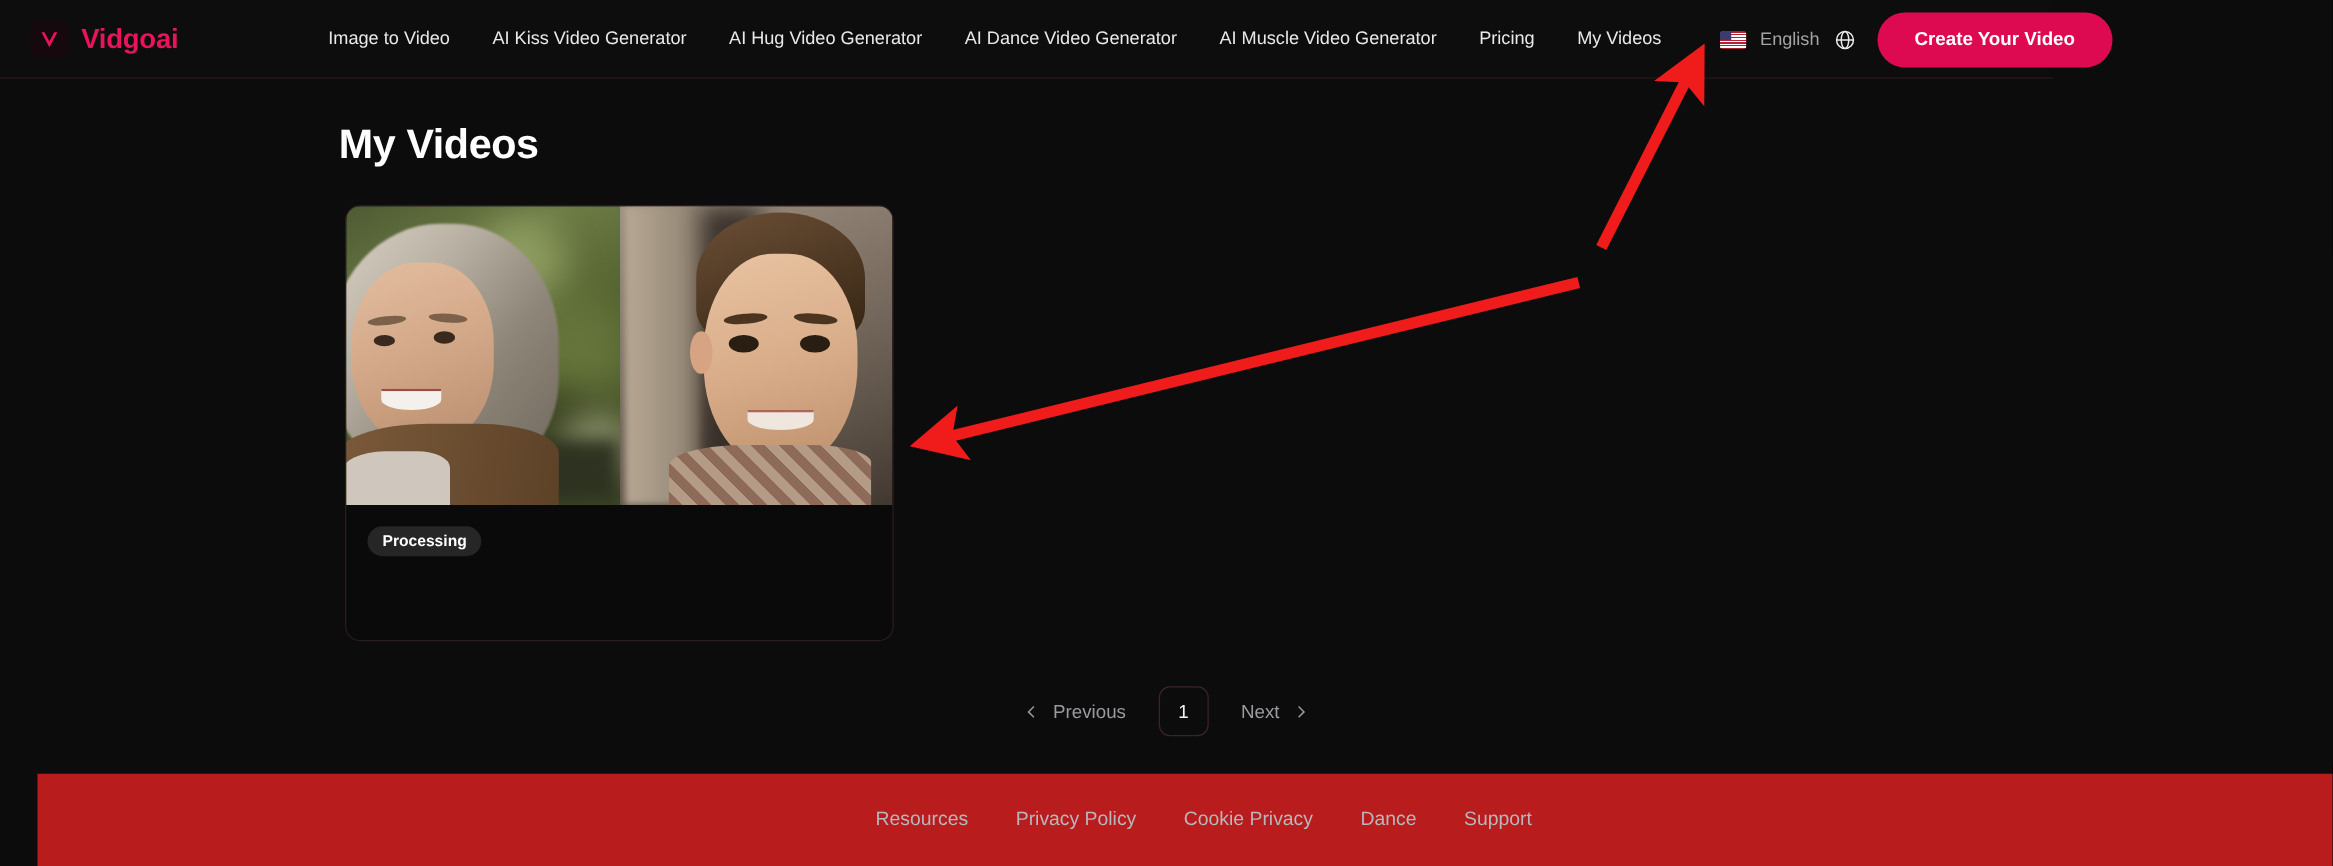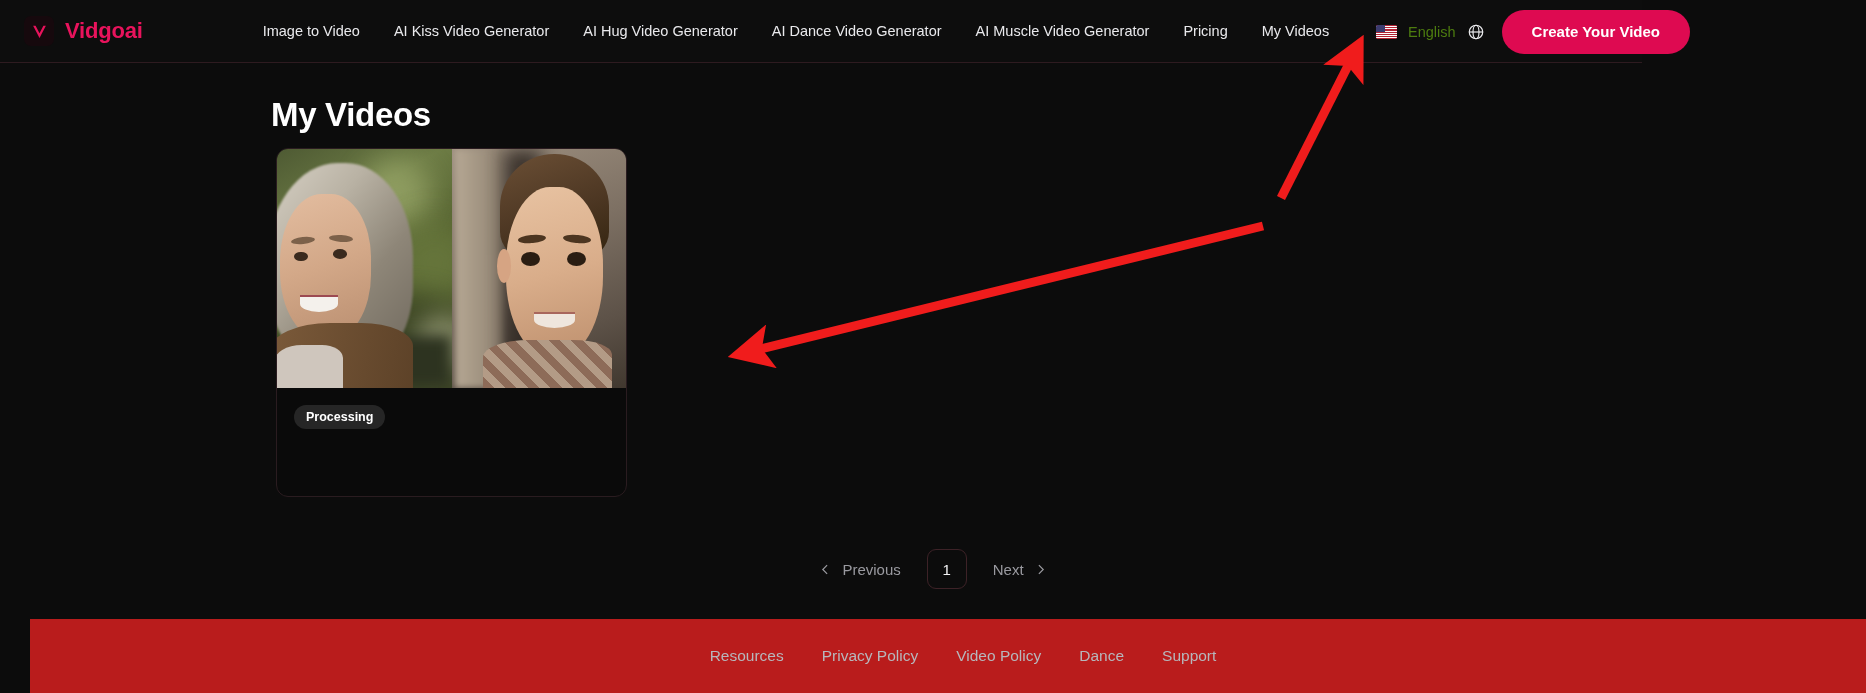--- a/index.html
+++ b/index.html
@@ -63,43 +63,43 @@
     position:absolute; inset:0;
     background:repeating-linear-gradient(
       to bottom,
       #b22234 0px, #b22234 1.1px,
       #ffffff 1.1px, #ffffff 2.2px);
   }
   .flag .canton {
     position:absolute; left:0; top:0;
     width:9px; height:7.5px; background:#3c3b6e;
   }
-  .lang-label { color:#4d7c0f; font-size:14.5px; }
+  .lang-label { color:#a3a3a3; font-size:14.5px; }
   .globe { width:18px; height:18px; display:block; }
   .cta {
     background:#de0a51; color:#ffffff;
     font-size:15px; font-weight:bold;
     height:44px; border-radius:22px;
     display:flex; align-items:center;
     padding:0 30px; margin-right:-48px;
     white-space:nowrap; border:none; cursor:pointer;
     font-family:"Liberation Sans", sans-serif;
   }
 
   
   .main { position:absolute; top:63px; left:0; width:1866px; height:556px; background:#0c0c0c; }
   .page-title {
     position:absolute; left:271px; top:33px;
     color:#ffffff; font-size:33px; font-weight:bold;
     letter-spacing:-0.3px;
   }
 
   .card {
-    position:absolute; left:276px; top:85px;
-    width:351px; height:349px;
+    position:absolute; left:276px; top:101px;
+    width:439px; height:349px;
     background:#0a0a0a;
     border:1px solid #2a1c20;
     border-radius:12px;
     overflow:hidden;
   }
   .card-media {
     width:100%; height:239px;
     display:flex; position:relative;
     background:#111;
   }
@@ -310,21 +310,21 @@
             <polyline points="9,4 17,12 9,20"></polyline>
           </svg>
         </span>
       </button>
     </div>
   </div>
 
   <div class="footer">
     <span class="footer-link">Resources</span>
     <span class="footer-link">Privacy Policy</span>
-    <span class="footer-link">Video Policy</span>
+    <span class="footer-link">Cookie Privacy</span>
     <span class="footer-link">Dance</span>
     <span class="footer-link">Support</span>
   </div>
 
   <svg class="annot" width="1866" height="693" viewBox="0 0 1866 693">
     <defs>
       <marker id="ah" markerWidth="5" markerHeight="5" refX="3.6" refY="2.5" orient="auto">
         <path d="M0,0 L5,2.5 L0,5 L1.1,2.5 Z" fill="#f01c1c"></path>
       </marker>
     </defs>

